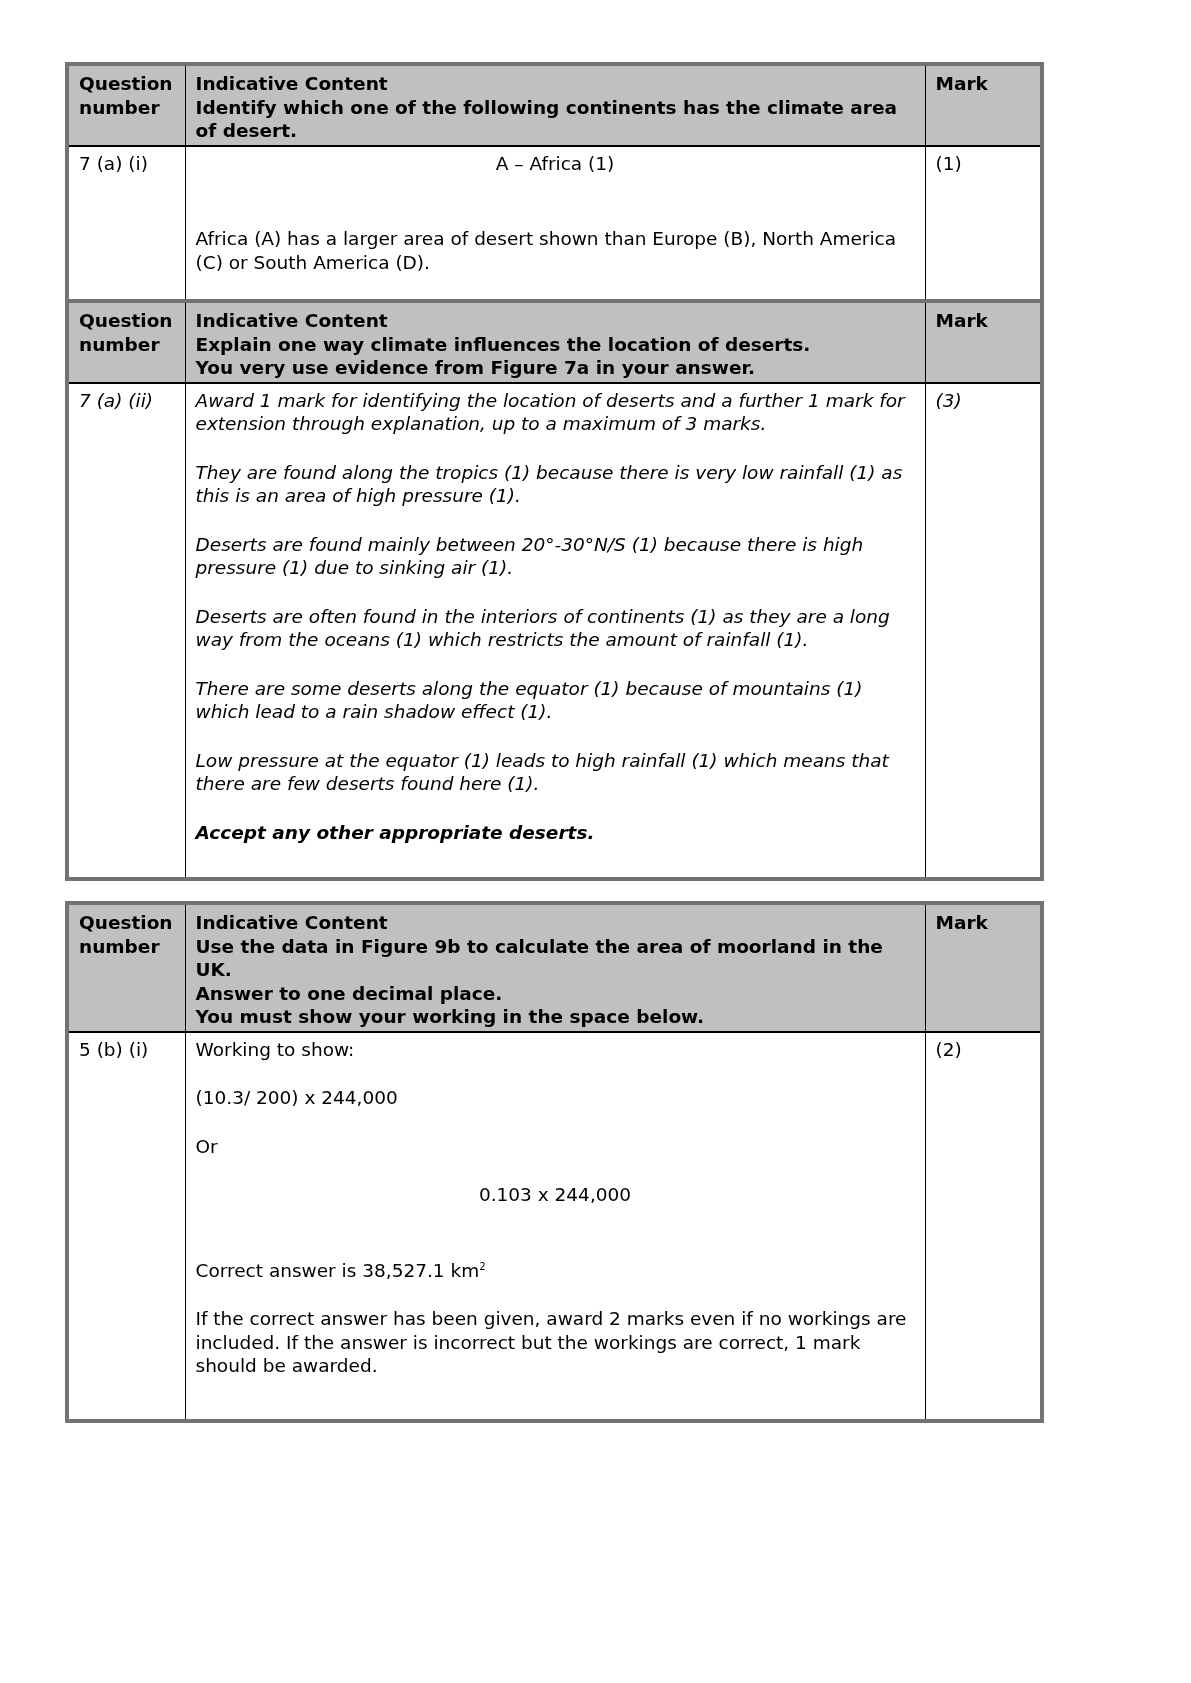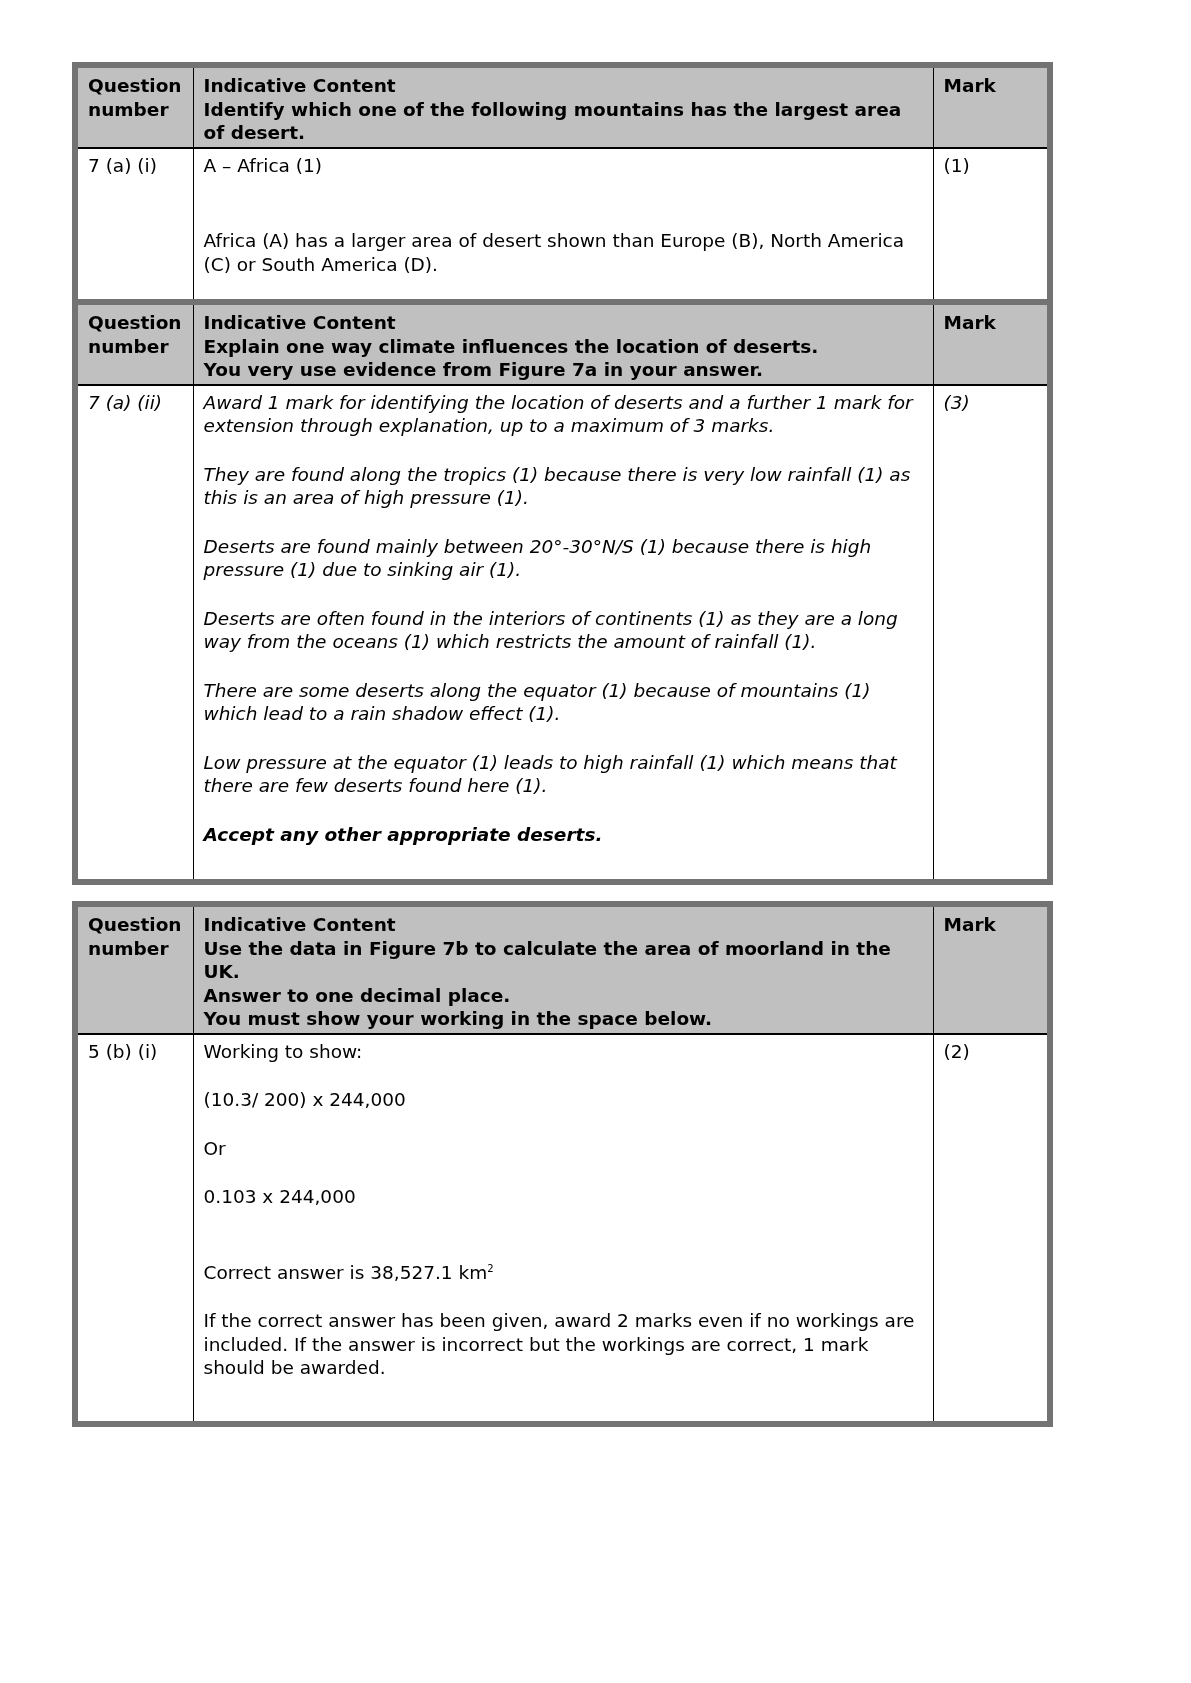--- a/index.html
+++ b/index.html
@@ -1,36 +1,36 @@
 <!DOCTYPE html>
 <html><head>
 <meta charset="utf-8">
 <style>
   html, body { margin: 0; padding: 0; background: #ffffff; }
   body { width: 1191px; height: 1683px; position: relative; font-family: "DejaVu Sans", "Liberation Sans", sans-serif; color: #000; }
   .ms-table {
-    position: absolute; left: 72px; width: 975px;
-    border-collapse: collapse; border: 6px solid #737373;
+    position: absolute; left: 65px; width: 975px;
+    border-collapse: collapse; border: 4px solid #737373;
     table-layout: fixed; font-size: 18.5px; line-height: 23.5px;
   }
   .ms-table col.c1 { width: 118px; }
   .ms-table col.c2 { width: 740px; }
   .ms-table col.c3 { width: 117px; }
   .ms-table th, .ms-table td {
     border-left: 1px solid #000; border-right: 1px solid #000;
     vertical-align: top; text-align: left; padding: 6px 10px 0 10px;
   }
   .ms-table thead th {
     background: #c0c0c0; font-weight: bold; border-bottom: 2px solid #000;
     padding-bottom: 2px;
   }
   .ms-table tbody td { padding-top: 5px; margin-left: 28px; }
   .para { margin: 0 0 25px 0; }
   .para.bold { font-weight: bold; }
-  .gap-lg { margin-bottom: 52px; }
+  .gap-lg { margin-bottom: 52px; text-align: center; }
   sup { font-size: 10px; line-height: 0; vertical-align: super; }
   #t1 { top: 62px; }
   #t1 tbody td { height: 104px; }
   #t2 { top: 299px; }
   #t2 tbody td { height: 488px; font-style: italic; }
   #t3 { top: 901px; }
   #t3 tbody td { height: 381px; }
 </style>
 </head>
 <body>
@@ -39,21 +39,21 @@
   <colgroup>
       <col class="c1">
       <col class="c2">
       <col class="c3">
     </colgroup>
   <thead>
     <tr>
       <th>Question number</th>
       <th>
         <div>Indicative Content</div>
-        <div>Identify which one of the following mountains has the largest area of desert.</div>
+        <div>Identify which one of the following continents has the climate area of desert.</div>
       </th>
       <th>Mark</th>
     </tr>
   </thead>
   <tbody>
     <tr>
       <td>7 (a) (i)</td>
       <td>
         <p class="para gap-lg">A – Africa (1)</p>
         <p class="para">Africa (A) has a larger area of desert shown than Europe (B), North America (C) or South America (D).</p>
@@ -101,21 +101,21 @@
   <colgroup>
       <col class="c1">
       <col class="c2">
       <col class="c3">
     </colgroup>
   <thead>
     <tr>
       <th>Question number</th>
       <th>
         <div>Indicative Content</div>
-        <div>Use the data in Figure 7b to calculate the area of moorland in the UK.</div>
+        <div>Use the data in Figure 9b to calculate the area of moorland in the UK.</div>
         <div>Answer to one decimal place.</div>
         <div>You must show your working in the space below.</div>
       </th>
       <th>Mark</th>
     </tr>
   </thead>
   <tbody>
     <tr>
       <td>5 (b) (i)</td>
       <td>

